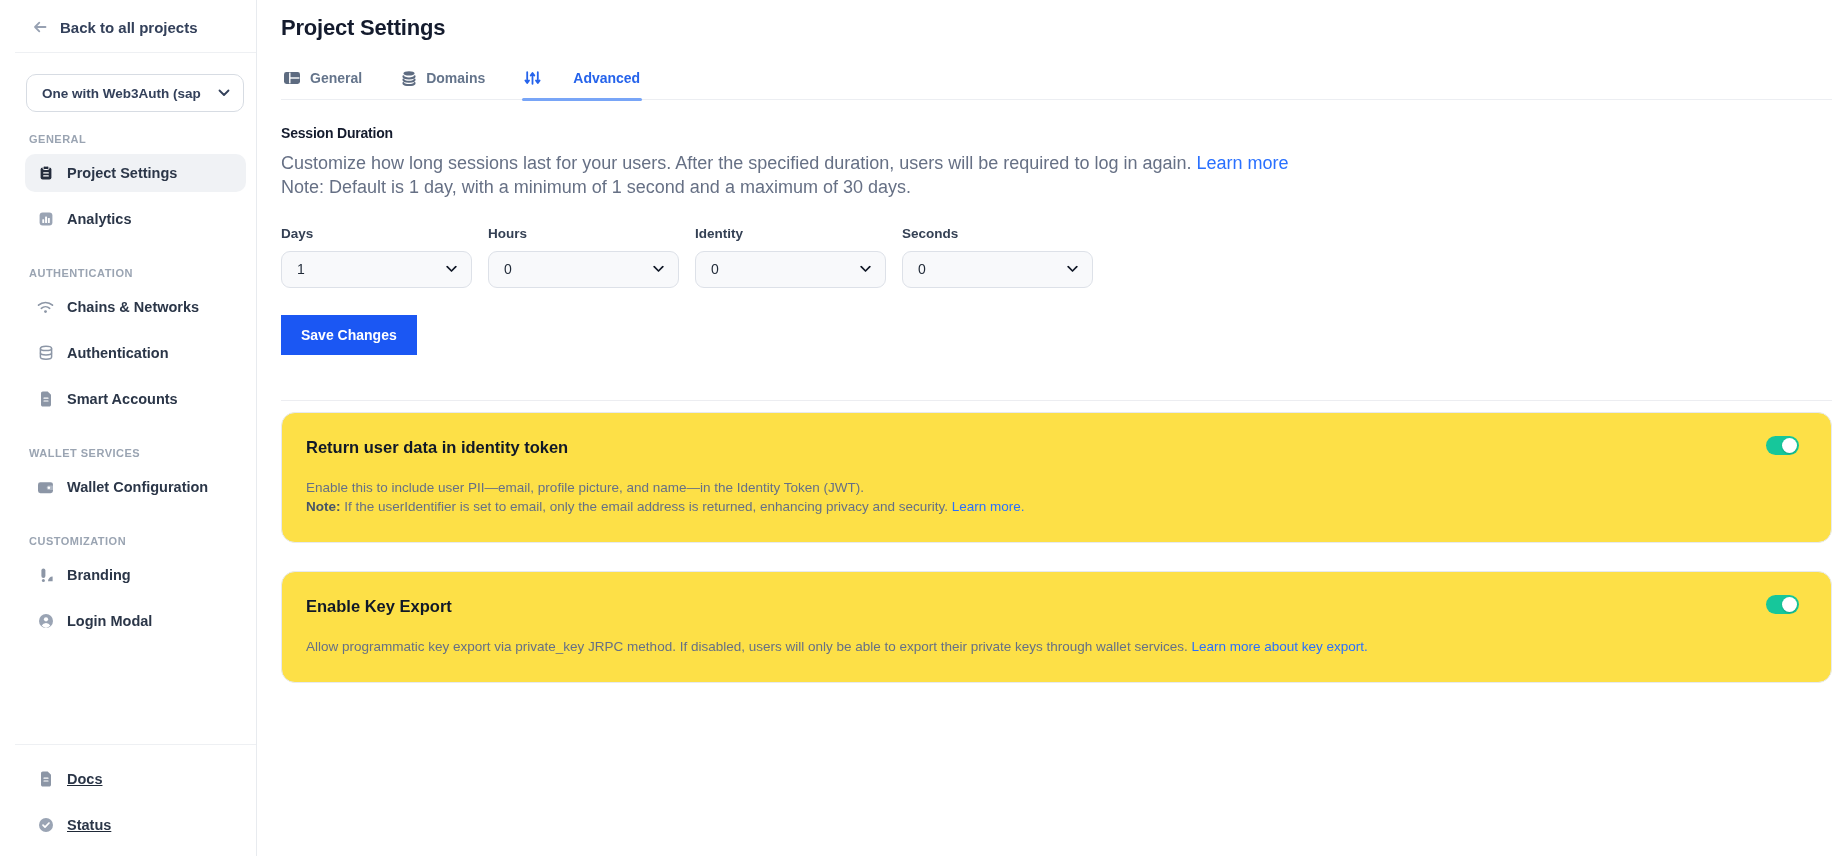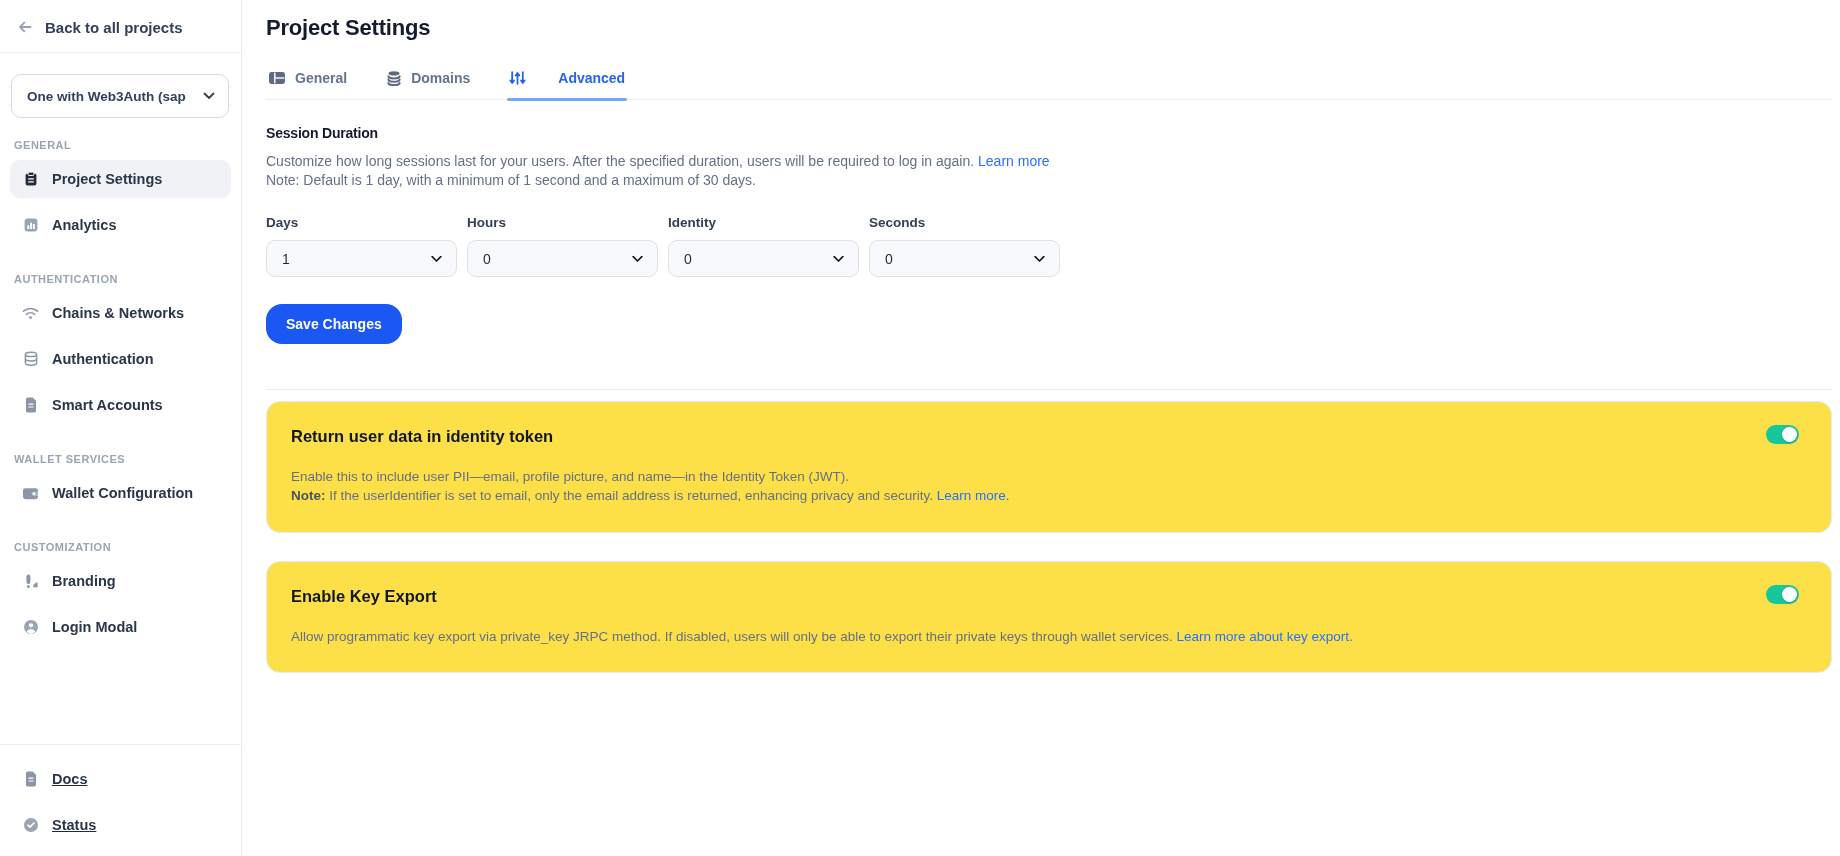--- a/index.html
+++ b/index.html
@@ -6,31 +6,31 @@
   html,body { margin:0; padding:0; }
   body {
     width:1840px; height:856px; overflow:hidden;
     font-family:"Liberation Sans", sans-serif;
     background:#ffffff; color:#1f2937; display:flex;
   }
   
   .sidebar {
     width:242px; min-width:242px; height:856px;
     border-right:1px solid #e8ebef;
-    display:flex; flex-direction:column; background:#fff;
+    display:flex; flex-direction:column; background:#fff;margin-left:15px;
   }
   .back-row {
     display:flex; align-items:center; gap:11px;
     padding:18px 16px 16px 16px;
     border-bottom:1px solid #eef0f3;
     cursor:pointer;
   }
   .back-row .label { font-size:15px; font-weight:700; color:#33405a; }
   .project-select {
-    margin:21px 12px 0 11px; height:44px;
+    margin:21px 12px 0 11px; height:38px;
     border:1px solid #d7dce3; border-radius:10px;
     display:flex; align-items:center; justify-content:space-between;
     padding:0 13px 0 15px; cursor:pointer; background:#fff;
   }
   .project-select .value {
     font-size:13.5px; font-weight:600; color:#33405a;
     white-space:nowrap; overflow:hidden; max-width:175px;
   }
   .section-label {
     font-size:11px; font-weight:700; color:#9aa4b2;
@@ -61,35 +61,35 @@
     padding:2px 2px 13px 2px; position:relative; cursor:pointer;
     font-size:14px; font-weight:600; color:#64748b;
   }
   .tab.active { color:#2563eb;gap:32px; }
   .tab.active::after {
     content:""; position:absolute; left:0; right:0; bottom:-2px;
     height:3px; background:#78a5f7; border-radius:2px;
   }
   .session { margin-top:25px; }
   .session h2 { margin:0; font-size:14px; font-weight:700; color:#141b2d; letter-spacing:-.2px; }
-  .desc { margin:11px 0 0 0; font-size:14px; line-height:1.33; color:#667085; }
+  .desc { margin:11px 0 0 0; font-size:18px; line-height:1.33; color:#667085; }
   a.link { color:#2970ff; text-decoration:none; cursor:pointer; }
-  .fields { display:flex; gap:10px; margin-top:26px; }
+  .fields { display:flex; gap:16px; margin-top:26px; }
   .field { width:191px; }
   .field > label { display:block; font-size:13.5px; font-weight:700; color:#344054; margin-bottom:10px; }
   .select-box {
     position:relative; height:37px; background:#f8f9fb;
     border:1px solid #dde1e8; border-radius:9px;
     display:flex; align-items:center; padding:0 34px 0 15px; cursor:pointer;
   }
   .select-box .val { font-size:14px; color:#1f2937; }
   .select-box .chev { position:absolute; right:14px; top:50%; transform:translateY(-50%); pointer-events:none; display:flex; }
   .save-btn {
     margin-top:27px; height:40px; padding:0 20px;
-    background:#1b57f3; color:#fff; border:none; border-radius:16px;
+    background:#1b57f3; color:#fff; border:none; border-radius:0;
     font-size:14px; font-weight:600; font-family:inherit; cursor:pointer;
   }
   .rule { border:none; border-top:1px solid #ecedf1; margin:45px 0 0 0; }
   .card {
     position:relative; margin-top:11px;
     background:#fde047; border:1px solid #e7eaef; border-radius:14px;
     padding:25px 80px 26px 24px;
   }
   .card + .card { margin-top:28px; }
   .card h3 { margin:0; font-size:16.5px; font-weight:700; color:#101828; }

